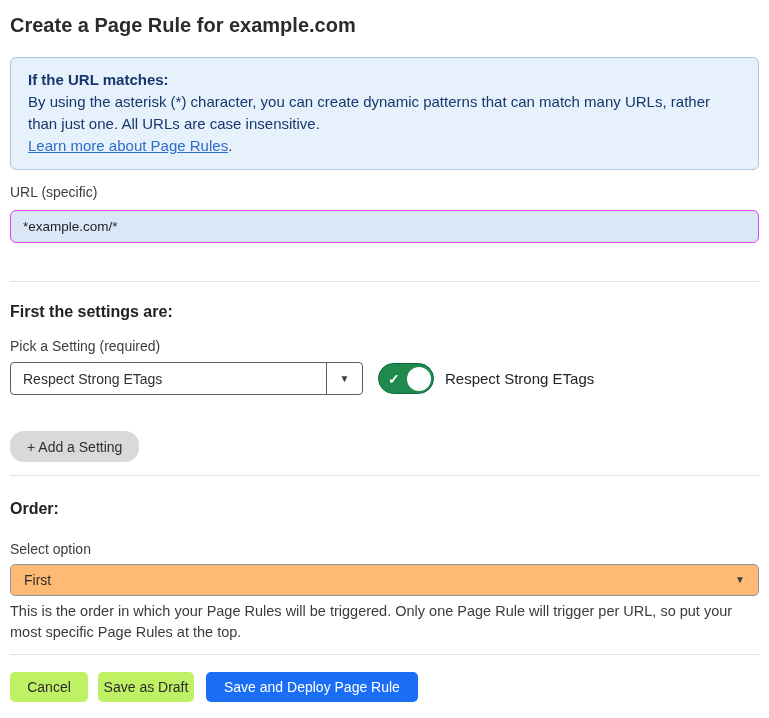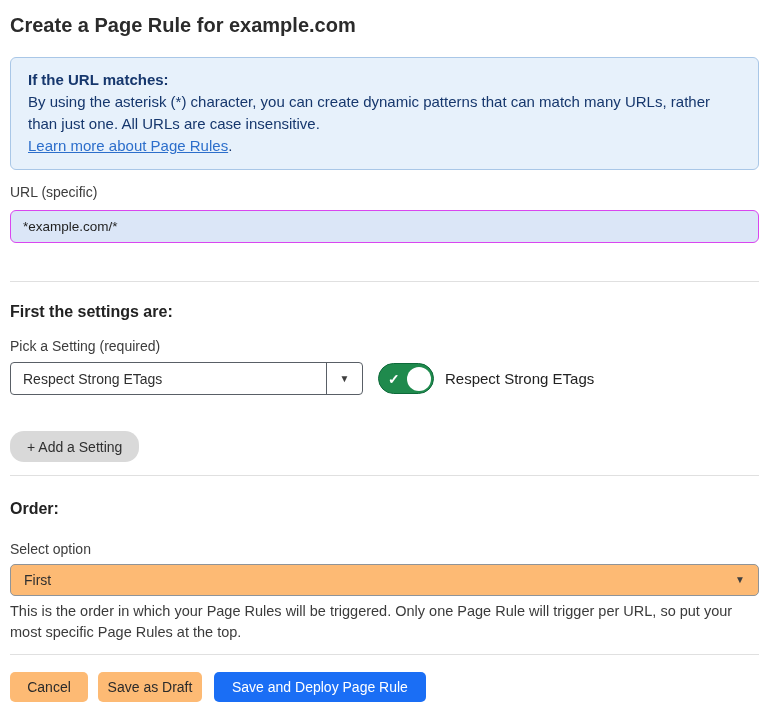--- a/index.html
+++ b/index.html
@@ -205,25 +205,25 @@
   }
   .btn {
     height: 30px;
     border: none;
     border-radius: 5px;
     font-family: "Liberation Sans", sans-serif;
     font-size: 14px;
     cursor: pointer;
   }
   .btn-gray {
-    background: #fdba74;
+    background: #bef264;
     color: #2b2b2b;
   }
   .btn-cancel { width: 78px; }
-  .btn-draft { margin-left: 10px; width: 104px; }
+  .btn-draft { margin-left: 10px; width: 96px; }
   .btn-primary {
     margin-left: 12px;
     padding: 0 18px;
     background: #1a6ef5;
     color: #ffffff;
   }
 </style>
 </head>
 <body>
 

